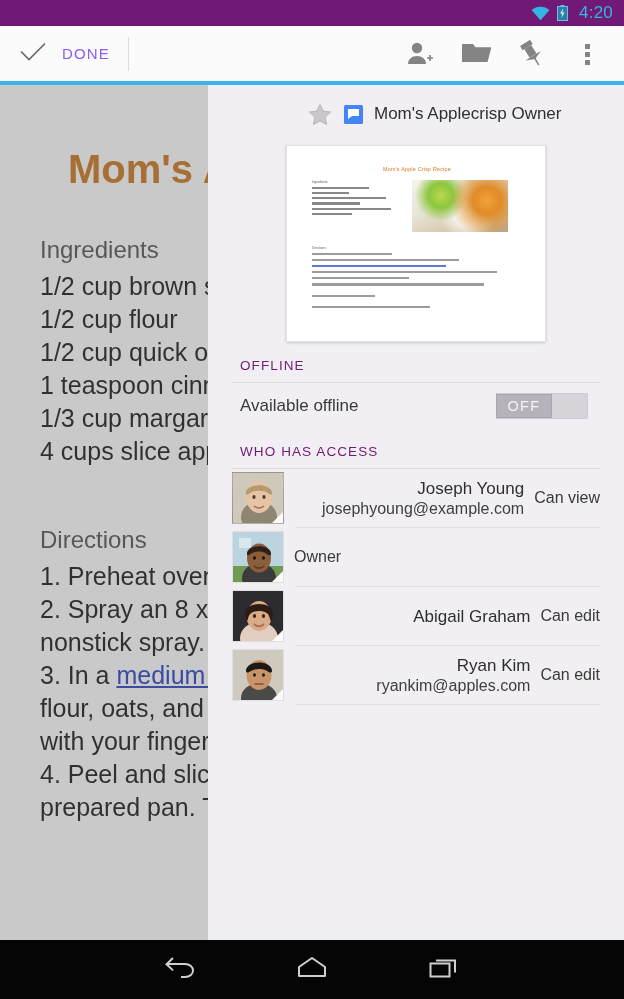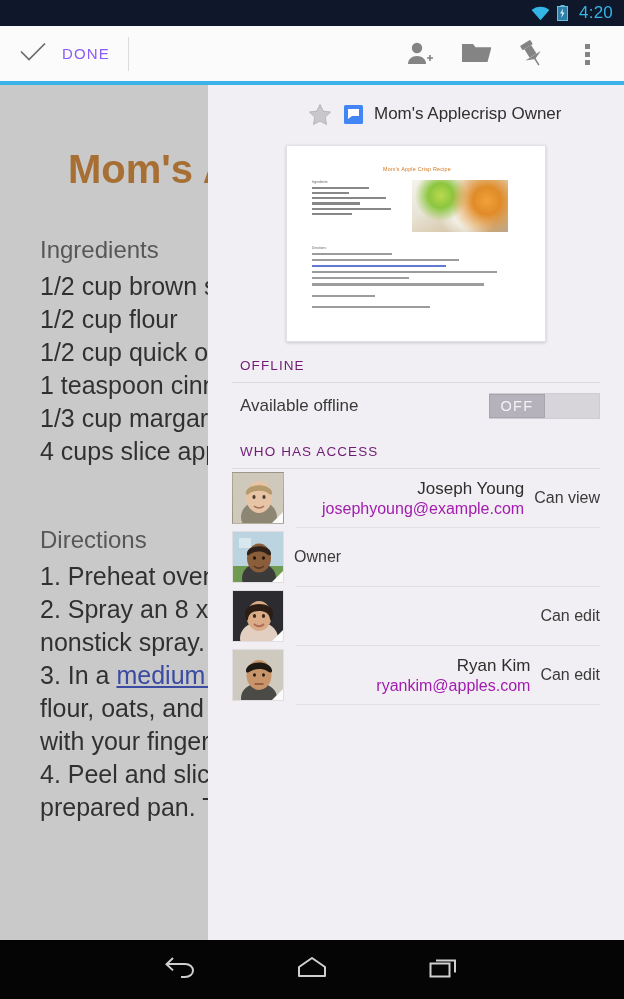--- a/index.html
+++ b/index.html
@@ -13,21 +13,21 @@
     position: relative;
     width: 624px; height: 999px;
     background: #b0b0b0;
     overflow: hidden;
   }
 
   
   #statusbar {
     position: absolute; top: 0; left: 0;
     width: 624px; height: 26px;
-    background: #0f172a;
+    background: #701a75;
     display: flex; align-items: center; justify-content: flex-end;
     padding-right: 11px;
   }
   #statusbar .sb-ico { margin-left: 7px; display: flex; align-items: center; }
   #clock {
     color: #33b5e5; font-size: 17px; margin-left: 11px;
     letter-spacing: 0.2px;
   }
 
   
@@ -156,26 +156,26 @@
     height: 40px; display: flex; align-items: flex-end;
     padding-bottom: 9px;
   }
   .hr {
     height: 1px; background: #dddbe0; margin: 0 24px 0 24px;
   }
 
   
   #offline-row {
     display: flex; align-items: center;
-    height: 45px; padding-left: 32px; padding-right: 24px;
+    height: 45px; padding-left: 32px; padding-right: 36px;
     cursor: pointer;
   }
   #offline-label { font-size: 17px; color: #3a3a38; flex: 1; }
   #toggle {
-    width: 111px; height: 26px;
+    width: 92px; height: 26px;
     background: #d7d4da;
     display: flex; align-items: flex-end;
     cursor: pointer;
     border: 1px solid #cecbd2;
   }
   #toggle-thumb {
     width: 56px; height: 24px;
     background: #b6b2bb;
     display: flex; align-items: center; justify-content: center;
     border: 1px solid #a9a5af;
@@ -202,21 +202,21 @@
     width: 0; height: 0;
     border-left: 11px solid transparent;
     border-bottom: 11px solid #fbfbfb;
   }
   .p-text { flex: 1; margin-left: 2px; min-width: 0; text-align: right; }
   .p-name {
     font-size: 17px; color: #2e2e2c; line-height: 21px;
     white-space: nowrap; overflow: hidden; text-overflow: ellipsis;
   }
   .p-mail {
-    font-size: 16px; color: #a21caf; line-height: 20px;
+    font-size: 16px; color: #404040; line-height: 20px;
     white-space: nowrap; overflow: hidden; text-overflow: ellipsis;
   }
   .p-role {
     font-size: 16px; color: #3a3a38; margin-left: 10px;
     white-space: nowrap;
   }
   .p-hr { height: 1px; background: #e1dfe4; margin-left: 88px; margin-right: 24px; }
 
   
   #navbar {
@@ -432,20 +432,21 @@
           <ellipse cx="26" cy="47" rx="19" ry="16" fill="#e3cfc2"></ellipse>
           <ellipse cx="26" cy="25" rx="12.5" ry="15" fill="#d9ab87"></ellipse>
           <path d="M12 22c0-12 28-12 28 0 0 6-2 10-3 6-1-6-5-8-11-8s-10 2-11 8c-1 4-3 0-3-6z" fill="#2b1d16"></path>
           <ellipse cx="21.5" cy="25" rx="1.6" ry="1.9" fill="#3b2418"></ellipse>
           <ellipse cx="30.5" cy="25" rx="1.6" ry="1.9" fill="#3b2418"></ellipse>
           <path d="M21 33c3 3 7 3 10 0" stroke="#b06a5a" stroke-width="1.8" fill="none"></path>
         </svg>
         <span class="corner"></span>
       </span>
       <span class="p-text">
+        <span class="p-name" style="display:block">Abigail Graham</span>
       </span>
       <span class="p-role">Can edit</span>
     </div>
     <div class="p-hr"></div>
 
     <div class="person">
       <span class="avatar">
         <svg width="52" height="52" viewBox="0 0 52 52" style="display:block">
           <rect width="52" height="52" fill="#cfcabf"></rect>
           <ellipse cx="26" cy="48" rx="18" ry="15" fill="#4a4a46"></ellipse>

